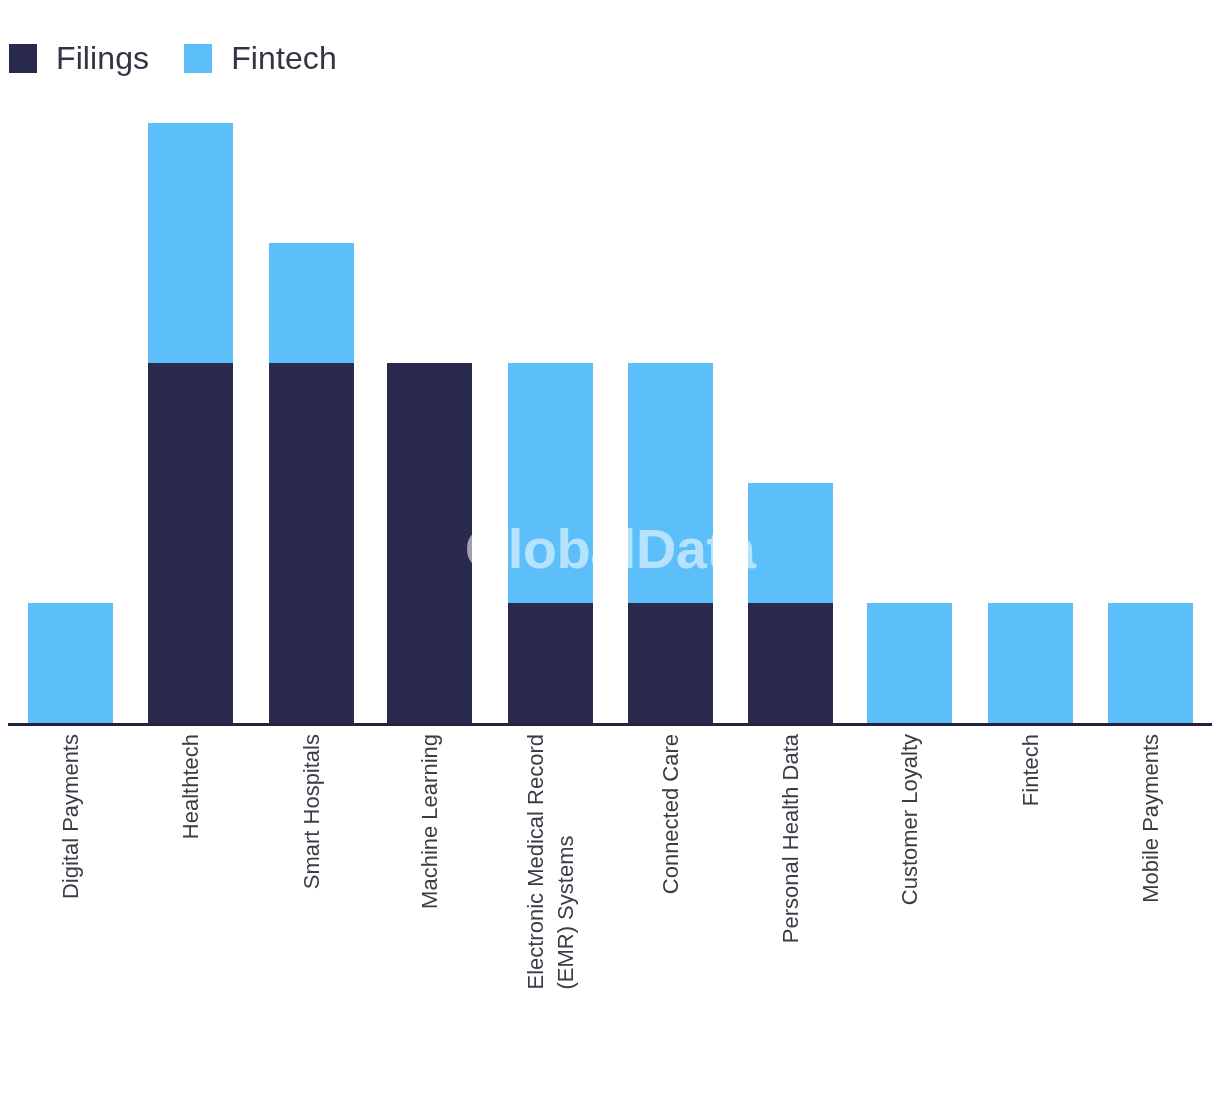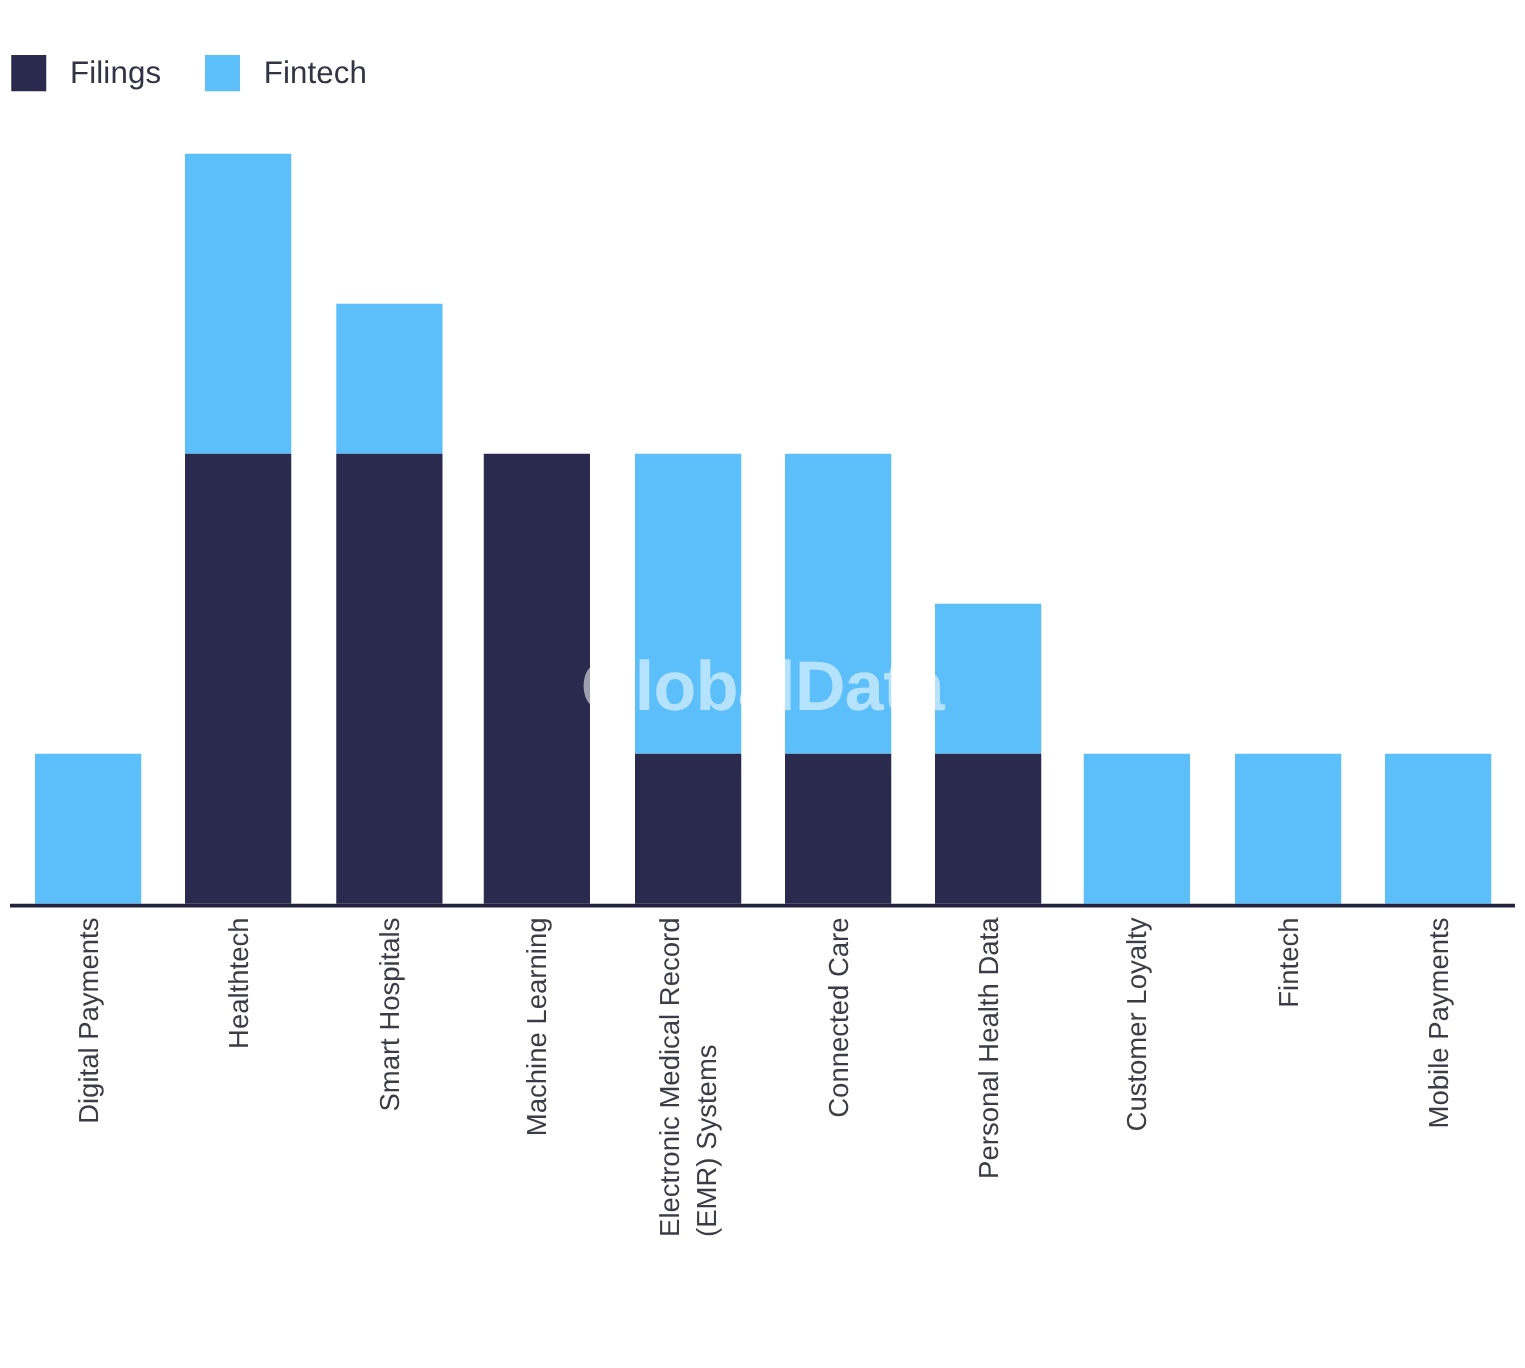--- a/index.html
+++ b/index.html
@@ -31,21 +31,21 @@
     align-items: center;
     margin-right: 35px;
   }
   .legend-swatch {
     width: 28px;
     height: 29px;
     display: block;
   }
   .legend-label {
     margin-left: 19px;
-    font-size: 25px;
+    font-size: 32px;
     color: #333344;
     letter-spacing: 0.1px;
     white-space: nowrap;
     line-height: 1;
   }
 
   
   #plot {
     position: absolute;
     left: 0;

